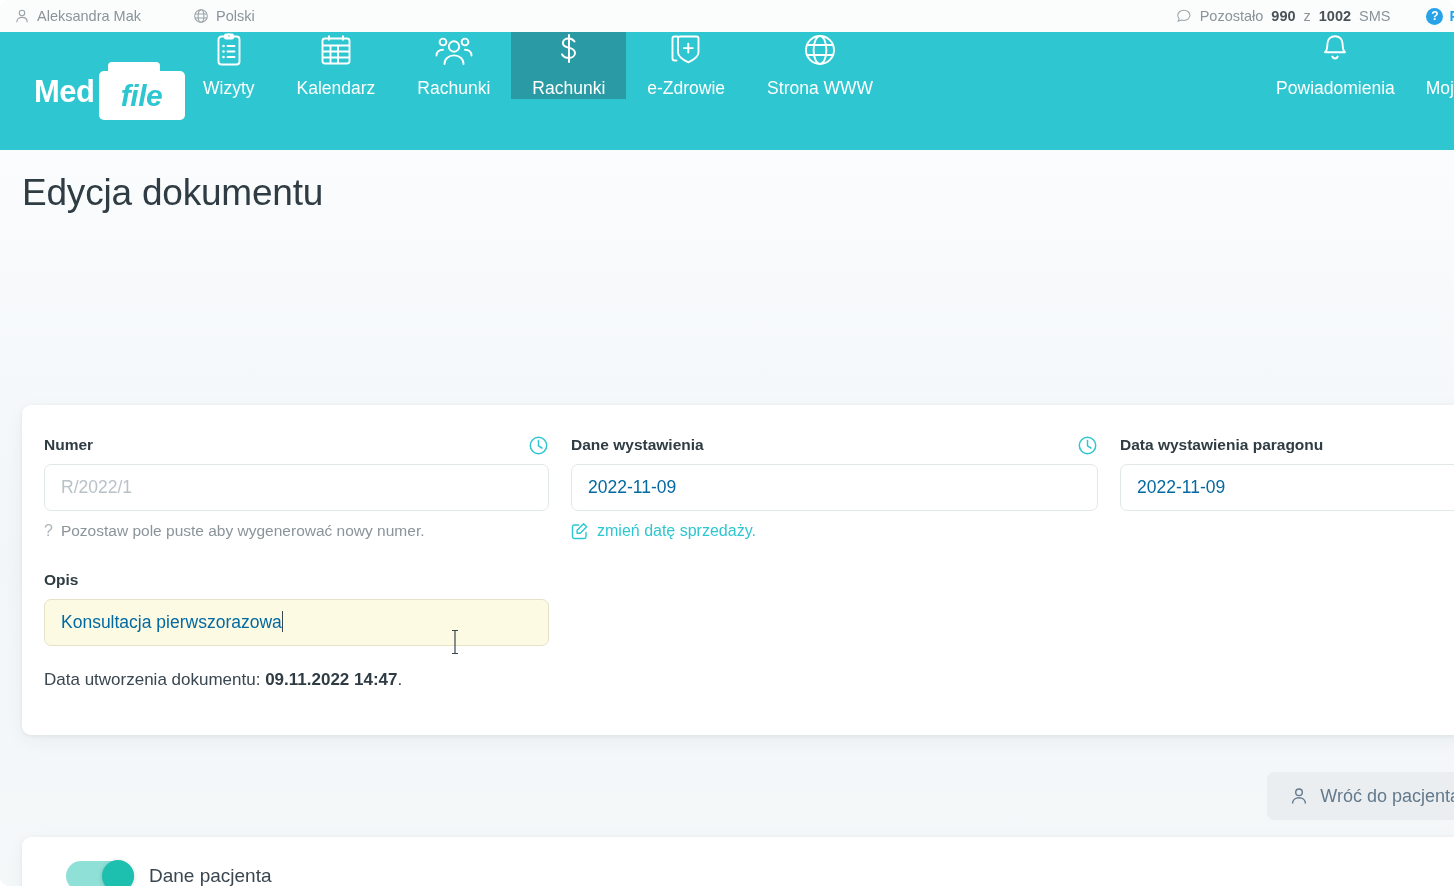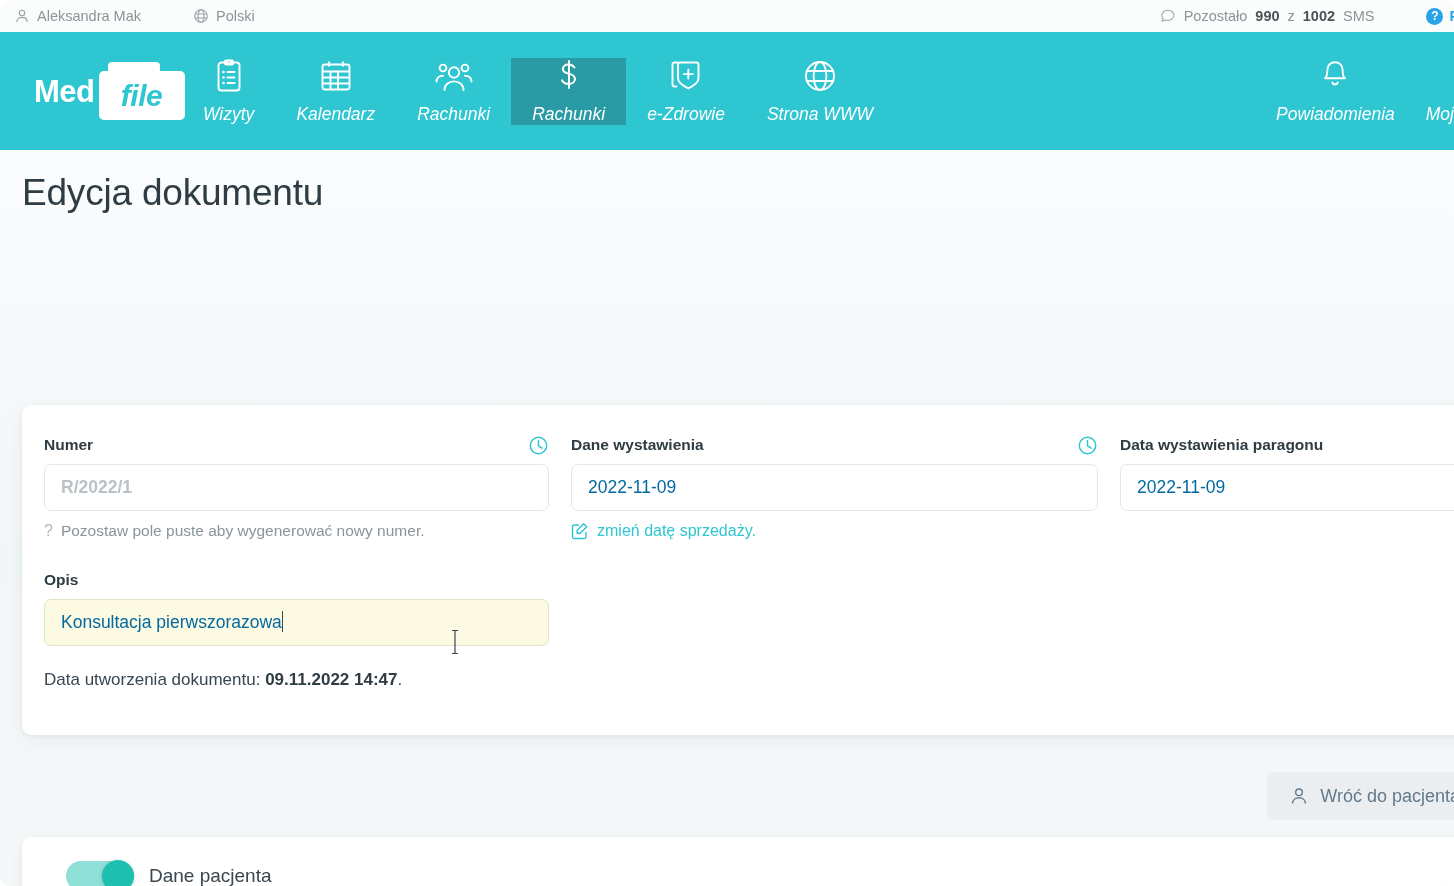--- a/index.html
+++ b/index.html
@@ -59,21 +59,21 @@
     color: #9aa4a8;
   }
   .tb-icon svg { display:block; }
   .topbar-right {
     position: absolute;
     right: 0;
     top: 0;
     height: 32px;
     display: flex;
     align-items: center;
-    gap: 16px;
+    gap: 0;
     padding-right: 0;
   }
   .tb-sms {
     display: flex;
     align-items: center;
     gap: 8px;
     color: #8a9499;
     white-space: nowrap;
     margin-right: 36px;
   }
@@ -156,24 +156,23 @@
     justify-content: center;
     font-size: 30px;
     font-weight: 700;
     font-style: italic;
     color: #2ec6d0;
     letter-spacing: -0.5px;
   }
 
   .nav-items {
     display: flex;
-    align-items: center;
+    align-items: flex-start;
     flex: 1;
     min-width: 0;
-    font-style: italic;
   }
   .nav-item {
     display: flex;
     flex-direction: column;
     align-items: center;
     justify-content: center;
     gap: 10px;
     padding: 0 21px;
     box-sizing: border-box;
     color: #ffffff;
@@ -269,21 +268,21 @@
     background: #ffffff;
     font-size: 17.5px;
     color: #0369a1;
     padding: 0 16px;
     line-height: 45px;
     font-family: inherit;
     outline: none;
     overflow: hidden;
     white-space: nowrap;
   }
-  .input.placeholder { color: #b9c2c6; font-weight: bold; }
+  .input.placeholder { color: #b9c2c6; }
   .input.focused {
     background: #fcfae3;
     border-color: #e6e2c8;
     position: relative;
   }
   .caret {
     display: inline-block;
     width: 1px;
     height: 21px;
     background: #3a4650;

